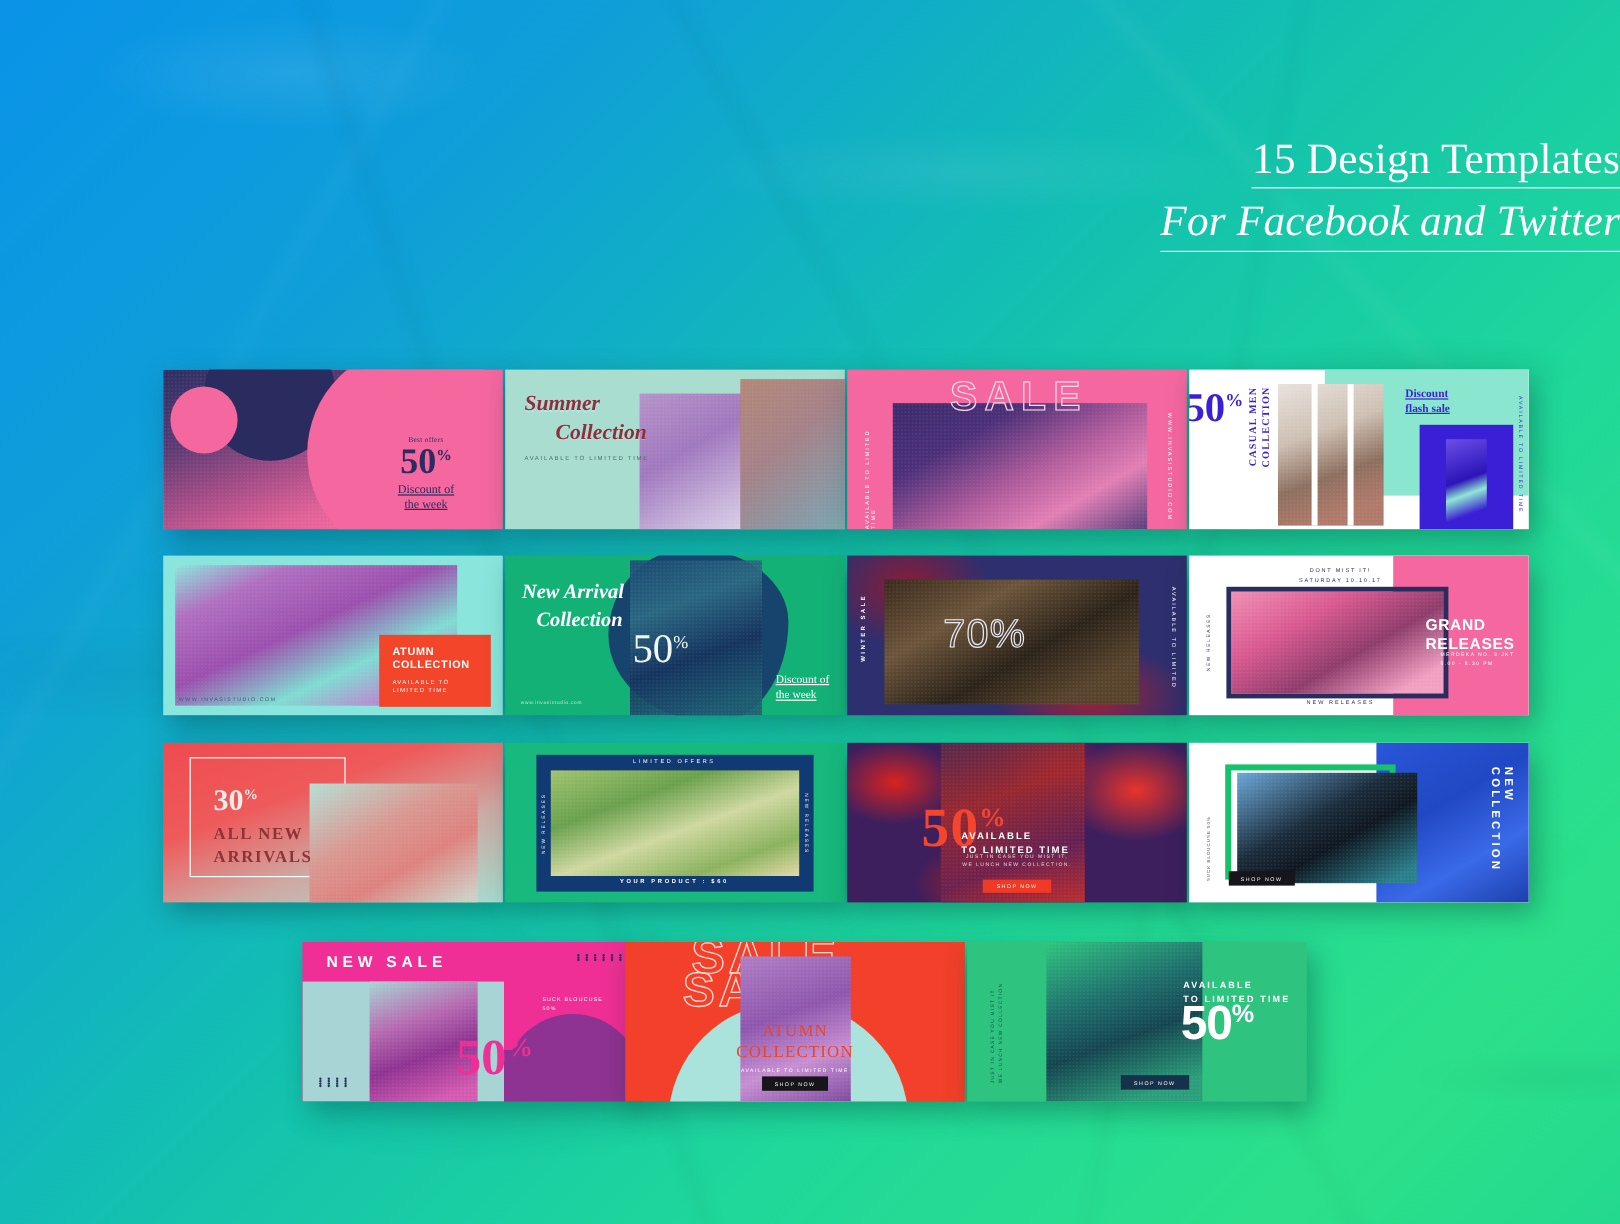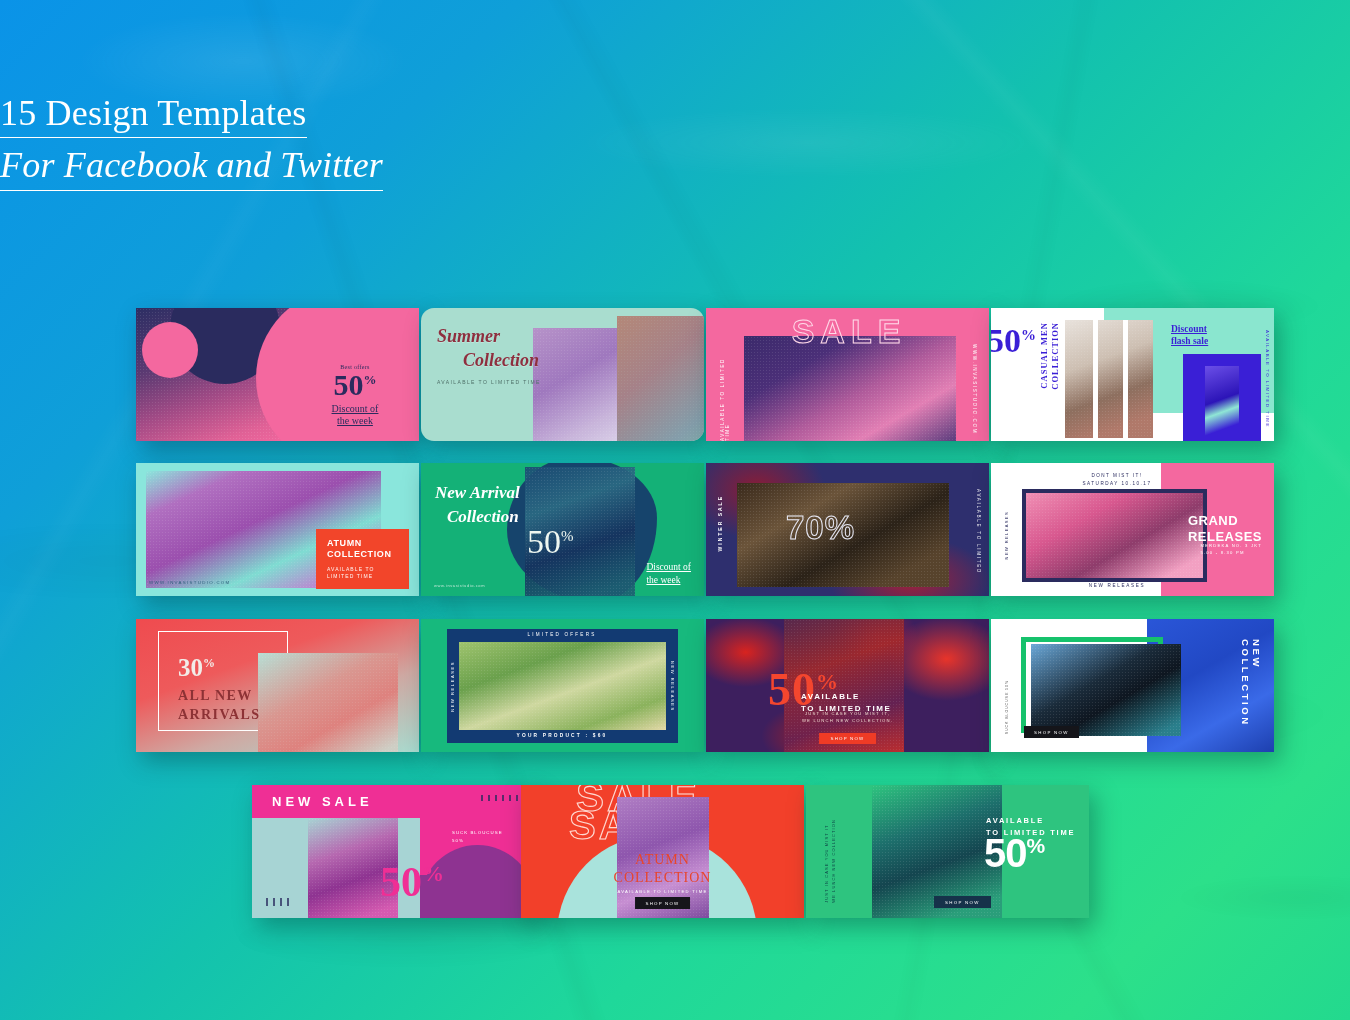--- a/index.html
+++ b/index.html
@@ -27,22 +27,22 @@
     background:
       linear-gradient(72deg, transparent 34%, rgba(0,0,0,.12) 35%, transparent 36.2%),
       linear-gradient(61deg, transparent 58%, rgba(0,0,0,.10) 58.8%, transparent 60%),
       linear-gradient(100deg, transparent 70%, rgba(0,0,0,.09) 71%, transparent 72%),
       linear-gradient(48deg, transparent 80%, rgba(255,255,255,.16) 81%, transparent 82%),
       linear-gradient(120deg, transparent 18%, rgba(255,255,255,.12) 19%, transparent 20%);
   }
 
   
   #heading {
-    position:absolute; top:92px; left:0; width:100%;
-    text-align:left; color:#fff;
+    position:absolute; top:111px; left:0; width:100%;
+    text-align:right; color:#fff;
     font-family:"Liberation Serif", serif;
     line-height:1.18;
   }
   #heading .ln { display:inline-block; font-size:36px; font-weight:400; letter-spacing:.2px;
                  border-bottom:1.6px solid #fff; padding-bottom:3px; }
   #heading .ln2 { margin-top:6px;font-style:italic; }
 
   
   #grid { position:absolute; top:308px; left:0; width:1350px; height:640px; }
   .card {
@@ -70,21 +70,21 @@
   #card1 .img { left:0; top:0; width:165px; height:133px;
      background:linear-gradient(160deg,#2c2e63 0%,#5b3a72 35%,#a04a85 60%,#e06196 85%,#f4689f 100%);}
   #card1 .curve { position:absolute; left:120px; top:-20px; width:180px; height:180px; border-radius:50%; background:#f4689f;}
   #card1 .txt { position:absolute; right:16px; top:56px; width:96px; text-align:center; color:#2a2b5e; z-index:5;}
   #card1 .t1 { font-family:"Liberation Serif",serif; font-size:6px; letter-spacing:.3px;}
   #card1 .t2 { font-family:"Liberation Serif",serif; font-size:30px; font-weight:700; line-height:1; }
   #card1 .t2 sup { font-size:13px; }
   #card1 .t3 { font-family:"Liberation Serif",serif; font-size:10px; line-height:1.2; text-decoration:underline; margin-top:3px;}
 
   
-  #card2 { background:#a9ddcf;border-radius:13px; }
+  #card2 { background:#a9ddcf; }
   #card2 .imgA { left:112px; top:20px; width:105px; height:113px;
      background:linear-gradient(150deg,#b88cc9 0%,#9f6fbd 40%,#cbb0dc 75%,#e3d6ee 100%); opacity:.92;}
   #card2 .imgB { left:196px; top:8px; width:195px; height:125px;
      background:linear-gradient(140deg,#e05a52 0%,#c74f6e 30%,#8d7fa8 60%,#86c9b4 90%);}
   #card2 .ovl { position:absolute; left:196px; top:8px; width:195px; height:125px; background:rgba(120,200,175,.42);}
   #card2 .h { position:absolute; left:16px; top:16px; color:#8e2f3f; font-family:"Liberation Serif",serif;
      font-style:italic; font-weight:700; font-size:18px; line-height:1.35; text-shadow:0 1px 0 rgba(255,255,255,.25); z-index:6;}
   #card2 .h span { display:block; }
   #card2 .h .l2 { margin-left:26px; }
   #card2 .sub { position:absolute; left:16px; top:71px; font-size:5px; letter-spacing:1.4px; color:#4e6f68; z-index:6;}
@@ -144,21 +144,21 @@
      font-size:9.5px; line-height:1.3; text-decoration:underline; text-align:left; z-index:6;}
   #card6 .www { position:absolute; left:13px; bottom:8px; font-size:4px; letter-spacing:.6px; color:#bfe8d6; z-index:6;}
 
   
   #card7 { background:#2e2f6e; }
   #card7 .red { position:absolute; inset:0;
      background:radial-gradient(ellipse 110px 80px at 18% 20%, #8c1c35 0%, transparent 62%),
                 radial-gradient(ellipse 130px 70px at 72% 88%, #a32038 0%, transparent 62%);}
   #card7 .img { left:31px; top:20px; width:212px; height:104px;
      background:linear-gradient(150deg,#3a2a1c 0%,#6b543a 30%,#2b2218 58%,#57432c 82%);}
-  #card7 .sev { position:absolute; left:80px; top:48px; font-weight:700; font-size:33px; letter-spacing:1px;
+  #card7 .sev { position:absolute; left:80px; top:48px; font-weight:400; font-size:33px; letter-spacing:1px;
      color:transparent; -webkit-text-stroke:1px #e8e9f5; z-index:6; line-height:1;}
   #card7 .vl { position:absolute; left:11px; top:32px; font-size:5px; letter-spacing:2px; color:#fff; font-weight:700;}
   #card7 .vr { position:absolute; right:8px; top:26px; font-size:4.6px; letter-spacing:1.7px; color:#fff;}
 
   
   #card8 { background:#fff; }
   #card8 .pinkhalf { position:absolute; right:0; top:0; width:113px; height:133px; background:#f4689f;}
   #card8 .frame { position:absolute; left:31px; top:26px; width:185px; height:93px; border:4px solid #2a2b5e; }
   #card8 .img { left:35px; top:30px; width:177px; height:85px;
      background:linear-gradient(150deg,#f08fb4 0%,#d8588f 32%,#8e3c6b 60%,#f2a0c2 88%);}

